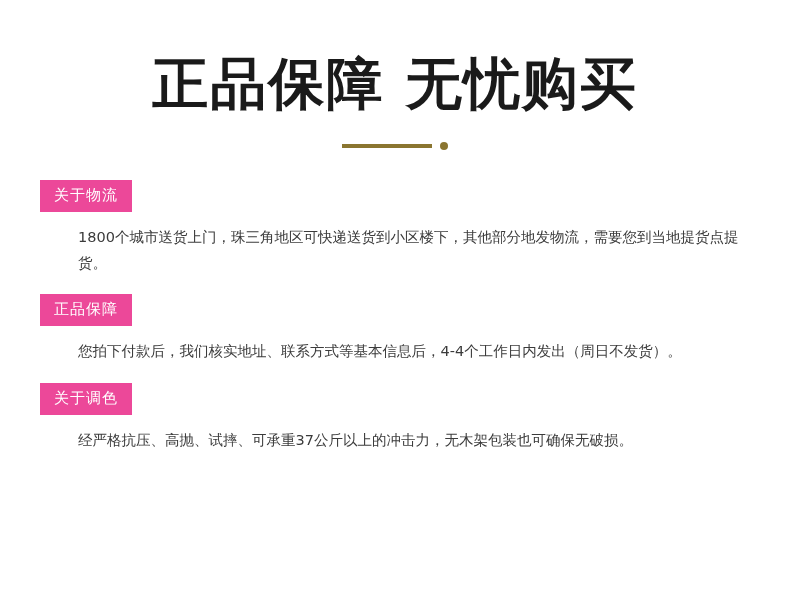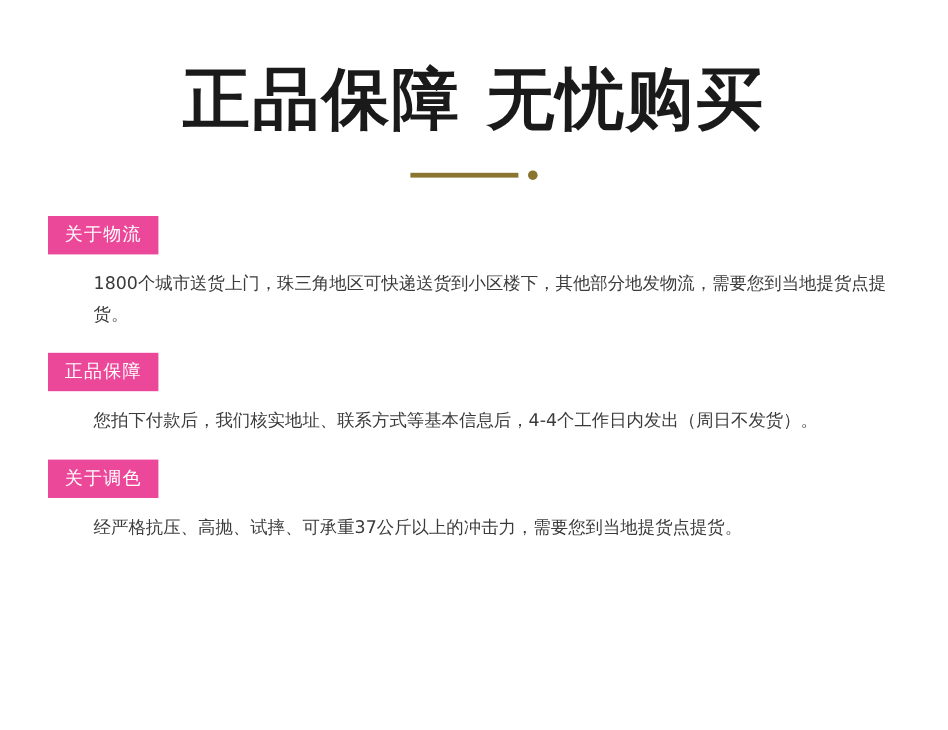--- a/index.html
+++ b/index.html
@@ -98,17 +98,17 @@
     </div>
 
     <div class="section sec-shipping">
       <span class="tag">正品保障</span>
       <div class="body-text">您拍下付款后，我们核实地址、联系方式等基本信息后，4-4个工作日内发出（周日不发货）。</div>
     </div>
 
 
     <div class="section sec-carton">
       <span class="tag">关于调色</span>
-      <div class="body-text">经严格抗压、高抛、试摔、可承重37公斤以上的冲击力，需要您到当地提货点提货。</div>
+      <div class="body-text">经严格抗压、高抛、试摔、可承重37公斤以上的冲击力，无木架包装也可确保无破损。</div>
     </div>
 
   </div>
 </div>
 
 </body></html>

